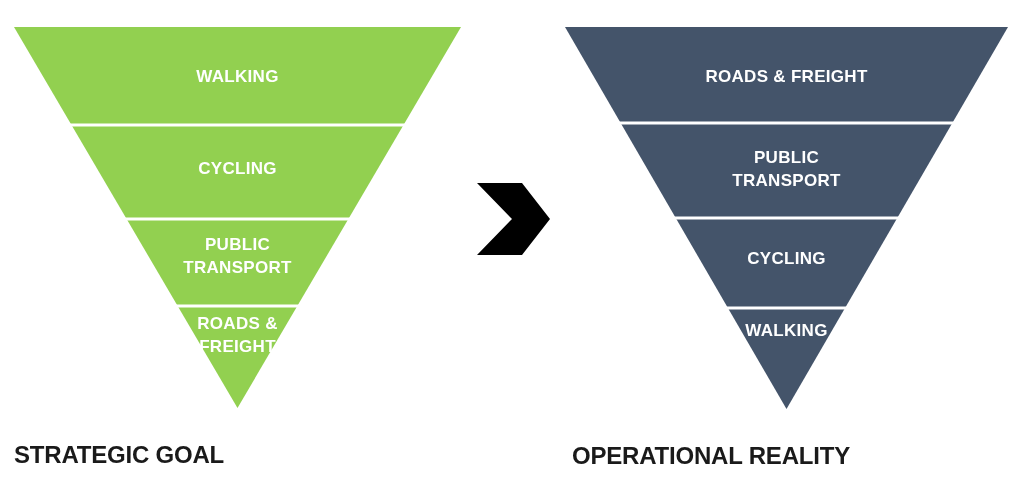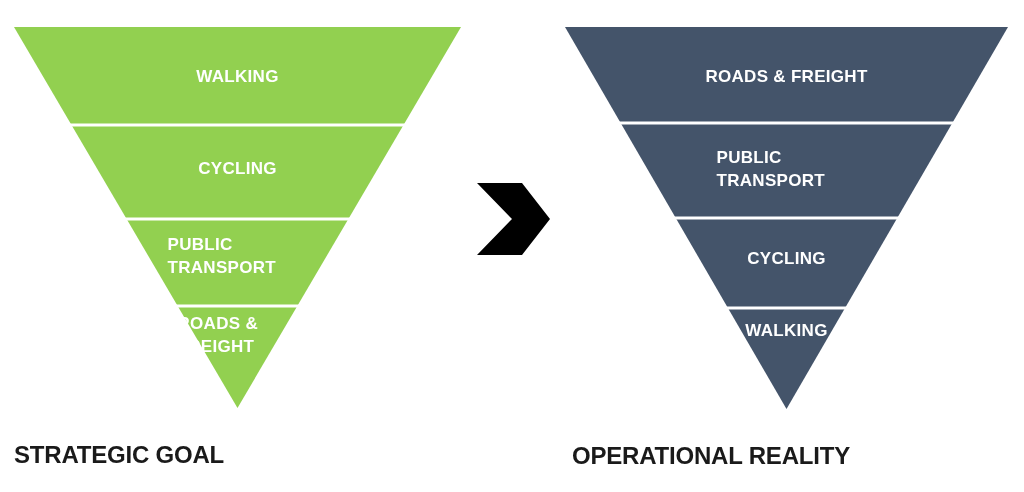--- a/index.html
+++ b/index.html
@@ -8,21 +8,21 @@
     width:1024px;height:492px;
     background:#ffffff;
     font-family:"Liberation Sans","DejaVu Sans",sans-serif;
     overflow:hidden;
   }
   .funnel{position:absolute;}
   .funnel svg{position:absolute;left:0;top:0;display:block;}
   .seg-label{
     position:absolute;left:50%;transform:translate(-50%,-50%);
     color:#ffffff;font-weight:bold;font-size:17px;line-height:23px;
-    text-align:left;letter-spacing:.3px;
+    text-align:center;letter-spacing:.3px;
   }
   .nowrap{white-space:nowrap;}
   .w140{width:140px;}
   .w120{width:120px;}
   .caption{
     position:absolute;font-weight:bold;font-size:24px;line-height:24px;
     color:#1a1a1a;letter-spacing:-0.2px;
   }
   .chevron{position:absolute;left:477px;top:183px;}
 </style>

